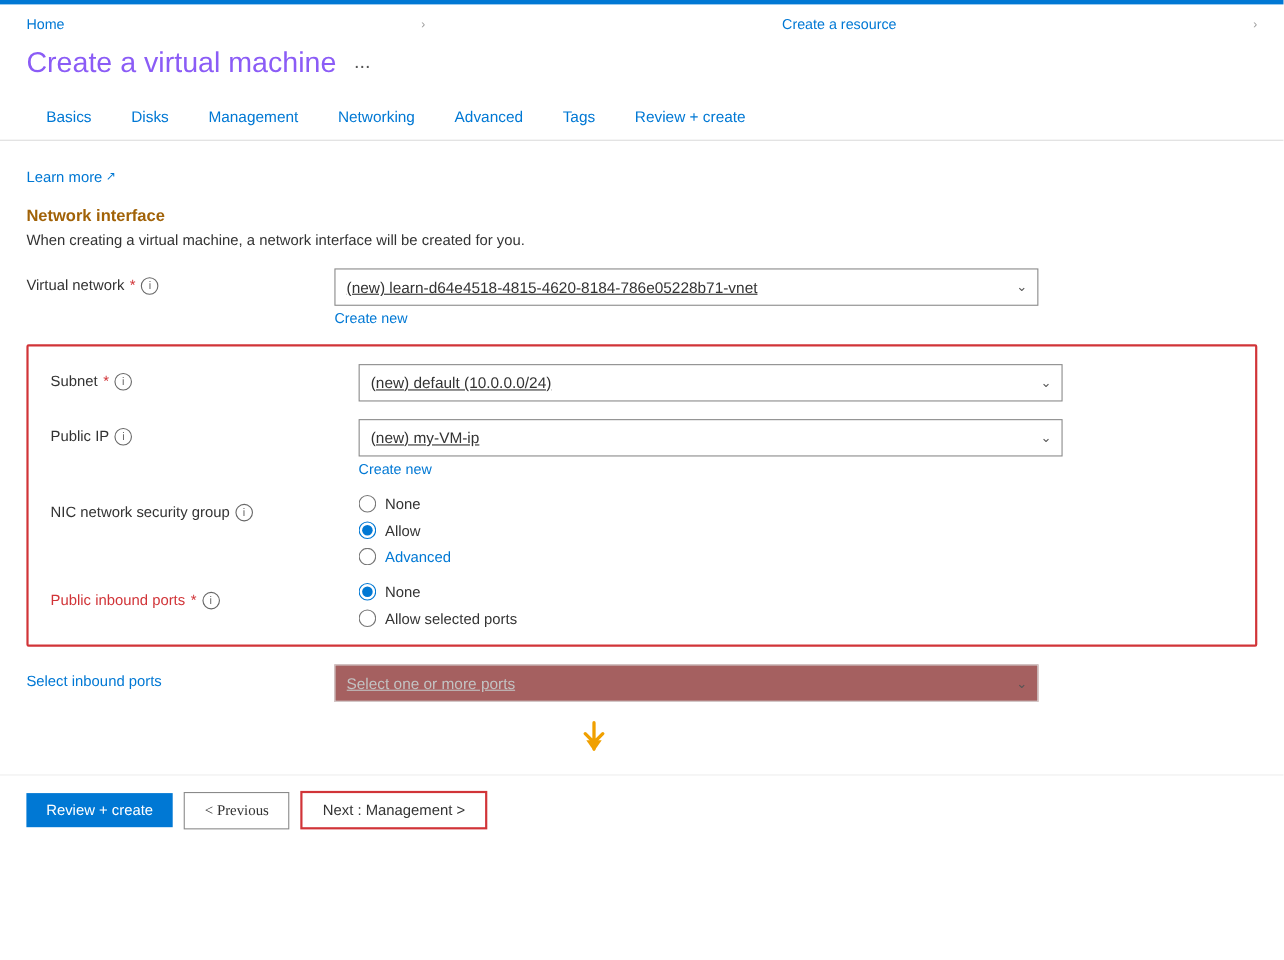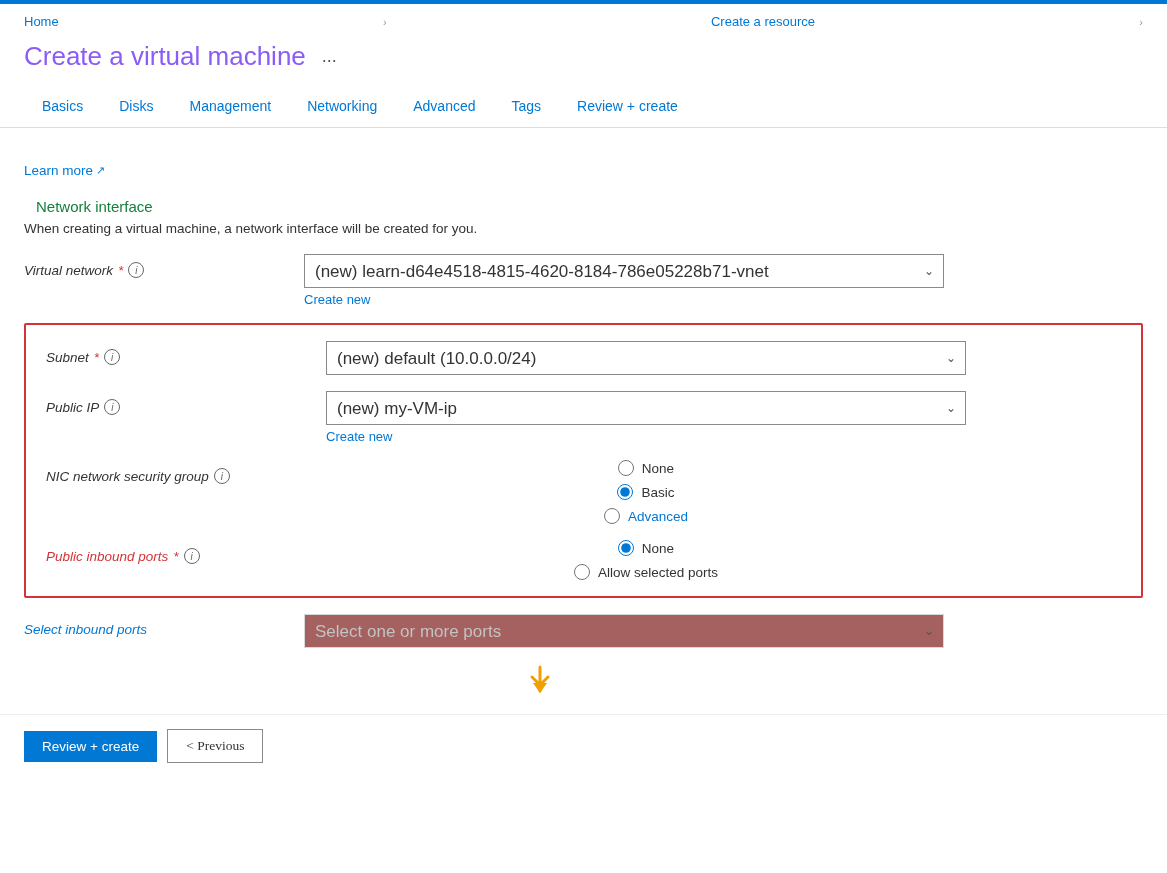--- a/index.html
+++ b/index.html
@@ -86,44 +86,43 @@
       font-size: 13.5px;
       display: inline-flex;
       align-items: center;
       gap: 3px;
     }
     .external-icon {
       font-size: 11px;
     }
     .section-title {
       font-size: 15px;
-      font-weight: 400;
-      margin: 20px 12px 6px;
-      color: #15803d;
+      font-weight: 700;
+      margin: 20px 0 6px;
+      color: #a16207;
     }
     .section-subtitle {
       font-size: 13.5px;
       color: #333;
       margin-bottom: 18px;
     }
     .form-row {
       display: flex;
       align-items: flex-start;
       margin-bottom: 16px;
       gap: 20px;
     }
     .form-label {
       min-width: 260px;
       font-size: 13.5px;
       padding-top: 8px;
       display: flex;
-      align-items: flex-end;
+      align-items: flex-start;
       gap: 5px;
       color: #333;
-      font-style: italic;
     }
     .required-star {
       color: #d13438;
     }
     .info-icon {
       display: inline-flex;
       align-items: center;
       justify-content: center;
       width: 16px;
       height: 16px;
@@ -135,27 +134,28 @@
     }
     .form-control-wrapper {
       flex: 1;
       max-width: 640px;
     }
     .dropdown {
       width: 100%;
       padding: 6px 32px 6px 10px;
       border: 1px solid #8a8a8a;
       background: #fff;
-      font-size: 17px;
+      font-size: 14px;
       color: #333;
       cursor: pointer;
       appearance: none;
       -webkit-appearance: none;
       position: relative;
       height: 34px;
+      text-decoration: underline;
     }
     .dropdown-wrapper {
       position: relative;
       width: 100%;
     }
     .dropdown-arrow {
       position: absolute;
       right: 10px;
       top: 50%;
       transform: translateY(-50%);
@@ -173,21 +173,20 @@
     .red-border-section {
       border: 2px solid #d13438;
       border-radius: 2px;
       padding: 16px 20px;
       margin: 2px 0 16px 0;
     }
     .radio-group {
       display: flex;
       flex-direction: column;
       gap: 8px;
-      align-items: center;
     }
     .radio-option {
       display: flex;
       align-items: center;
       gap: 8px;
       cursor: pointer;
       font-size: 13.5px;
     }
     .radio-input {
       width: 16px;
@@ -264,21 +263,21 @@
   <div class="tab">Basics</div>
   <div class="tab">Disks</div>
   <div class="tab">Management</div>
   <div class="tab">Networking</div>
   <div class="tab">Advanced</div>
   <div class="tab">Tags</div>
   <div class="tab">Review + create</div>
 </div>
 
 <div class="content">
-  <div style="margin-top:14px;text-decoration:underline;">
+  <div style="margin-top:4px;text-decoration:underline;">
     <a href="#" class="learn-more">
       <span>Learn more</span>
       <span class="external-icon">↗</span>
     </a>
   </div>
 
   <div class="section-title">Network interface</div>
   <div class="section-subtitle">When creating a virtual machine, a network interface will be created for you.</div>
 
   <div class="form-row">
@@ -338,21 +337,21 @@
         <span class="info-icon">i</span>
       </div>
       <div class="form-control-wrapper">
         <div class="radio-group">
           <label class="radio-option">
             <input type="radio" class="radio-input" name="nic_nsg" style="">
             <span>None</span>
           </label>
           <label class="radio-option">
             <input type="radio" class="radio-input" name="nic_nsg" checked="" style="">
-            <span>Basic</span>
+            <span>Allow</span>
           </label>
           <label class="radio-option">
             <input type="radio" class="radio-input" name="nic_nsg" style="">
             <span style="color:#0078d4;">Advanced</span>
           </label>
         </div>
       </div>
     </div>
 
     <div class="form-row" style="margin-bottom:0;">
@@ -394,13 +393,14 @@
     <svg width="32" height="32" viewBox="0 0 32 32">
       <path d="M16 4 L16 22 L8 14 L16 22 L24 14 L16 22 L16 28" stroke="#f0a000" stroke-width="3" fill="none" stroke-linecap="round" stroke-linejoin="round"></path>
       <polygon points="9,20 16,30 23,20" fill="#f0a000"></polygon>
     </svg>
   </div>
 </div>
 
 <div class="footer">
   <button class="btn-primary">Review + create</button>
   <button class="btn-secondary">&lt; Previous</button>
+  <button class="btn-next">Next : Management &gt;</button>
 </div>
 
 </body></html>

